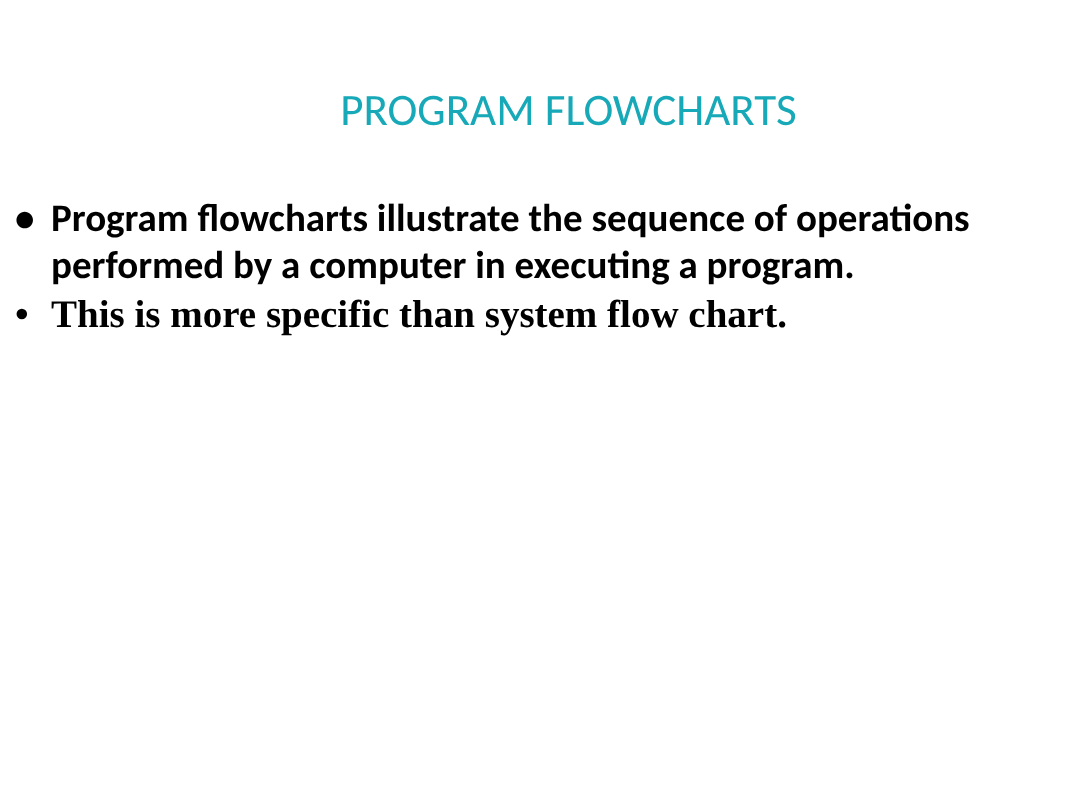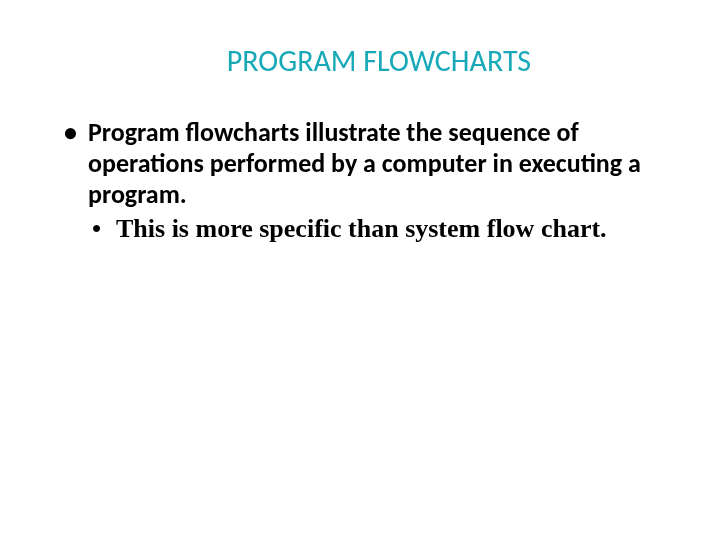--- a/index.html
+++ b/index.html
@@ -16,26 +16,26 @@
       height: 100%;
       box-sizing: border-box;
       padding-top: 38px;
     }
     .title {
       text-align: center;
       font-family: Calibri, Arial, sans-serif;
       font-weight: 400;
       font-size: 30px;
       color: #17a9b7;
-      margin: 4px 0 38px 0;
+      margin: 17px 0 38px 0;
       padding-left: 38px;
     }
     ul.bullets {
       margin: 0;
-      padding-left: 88px;
+      padding-left: 34px;
       padding-right: 40px;
       list-style: none;
     }
     ul.bullets li {
       position: relative;
       font-size: 26px;
       font-weight: 700;
       color: #000;
       line-height: 1.2;
       margin-bottom: 2px;
@@ -46,21 +46,20 @@
       left: -24px;
       top: 0;
       font-size: 26px;
     }
     ul.bullets li.calibri {
       font-family: Calibri, Arial, sans-serif;
     }
     ul.bullets li.times {
       font-family: "Times New Roman", Times, serif;
       font-weight: 700;
-      margin-left: 28px;
     }
   </style>
 </head>
 <body>
 
 <div class="slide">
   <h1 class="title">PROGRAM FLOWCHARTS</h1>
   <ul class="bullets">
     <li class="calibri">Program flowcharts illustrate the sequence of operations performed by a computer in executing a program.</li>
     <li class="times">This is more specific than system flow chart.</li>

